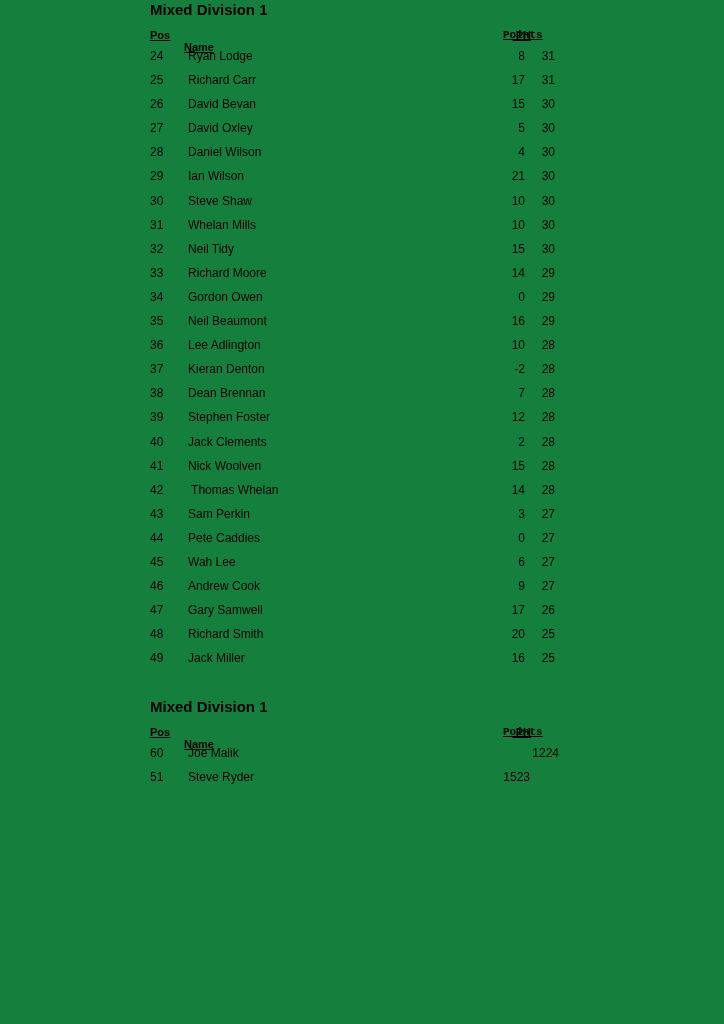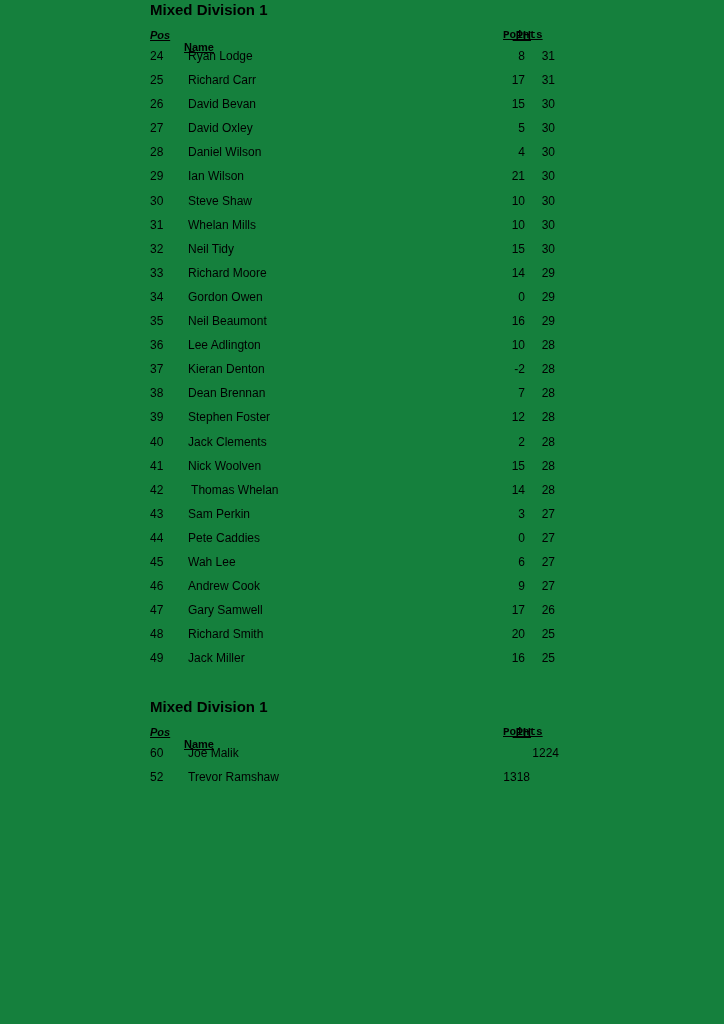--- a/index.html
+++ b/index.html
@@ -24,21 +24,21 @@
   }
   .thead {
     position: absolute;
     top: 27px; left: 0;
     width: 420px; height: 13px;
     font-size: 11px;
     font-weight: bold;
     line-height: 12px;
   }
   .hdr { position: absolute; top: 0; text-decoration: underline; white-space: pre; }
-  .hdr-pos    { left: 0; font-style: italic; }
+  .hdr-pos    { left: 0; }
   .hdr-name   { left: 34px; margin-top: 12px; }
   .hdr-ph     { left: 321px; width: 60px; text-align: right; }
   .hdr-points { left: 353px; width: 60px; text-align: left; font-family: Liberation Mono, monospace; }
   .rows { position: absolute; top: 48px; left: 0; width: 420px; }
   .row { position: relative; height: 24.1px; font-size: 12px; line-height: 12px; }
   .cell { position: absolute; top: 0; white-space: pre; }
   .cell-pos    { left: 0; width: 30px; }
   .cell-name   { left: 38px; width: 210px; }
   .cell-ph     { left: 255px; width: 120px; text-align: right; }
   .cell-points { left: 285px; width: 120px; text-align: right; }
@@ -228,21 +228,21 @@
       <span class="hdr hdr-points">Points</span>
     </div>
     <div class="rows">
         <div class="row">
     <span class="cell cell-pos">60</span>
     <span class="cell cell-name">Joe Malik</span>
     <span class="cell cell-ph"></span>
     <span class="cell cell-points">1224</span>
   </div>
         <div class="row">
-    <span class="cell cell-pos">52</span>
-    <span class="cell cell-name">Trevor Ramshaw</span>
-    <span class="cell cell-ph">1318</span>
+    <span class="cell cell-pos">51</span>
+    <span class="cell cell-name">Steve Ryder</span>
+    <span class="cell cell-ph">1523</span>
     <span class="cell cell-points"></span>
   </div>
       </div>
   </section>
 
 </div>
 
 </body></html>

